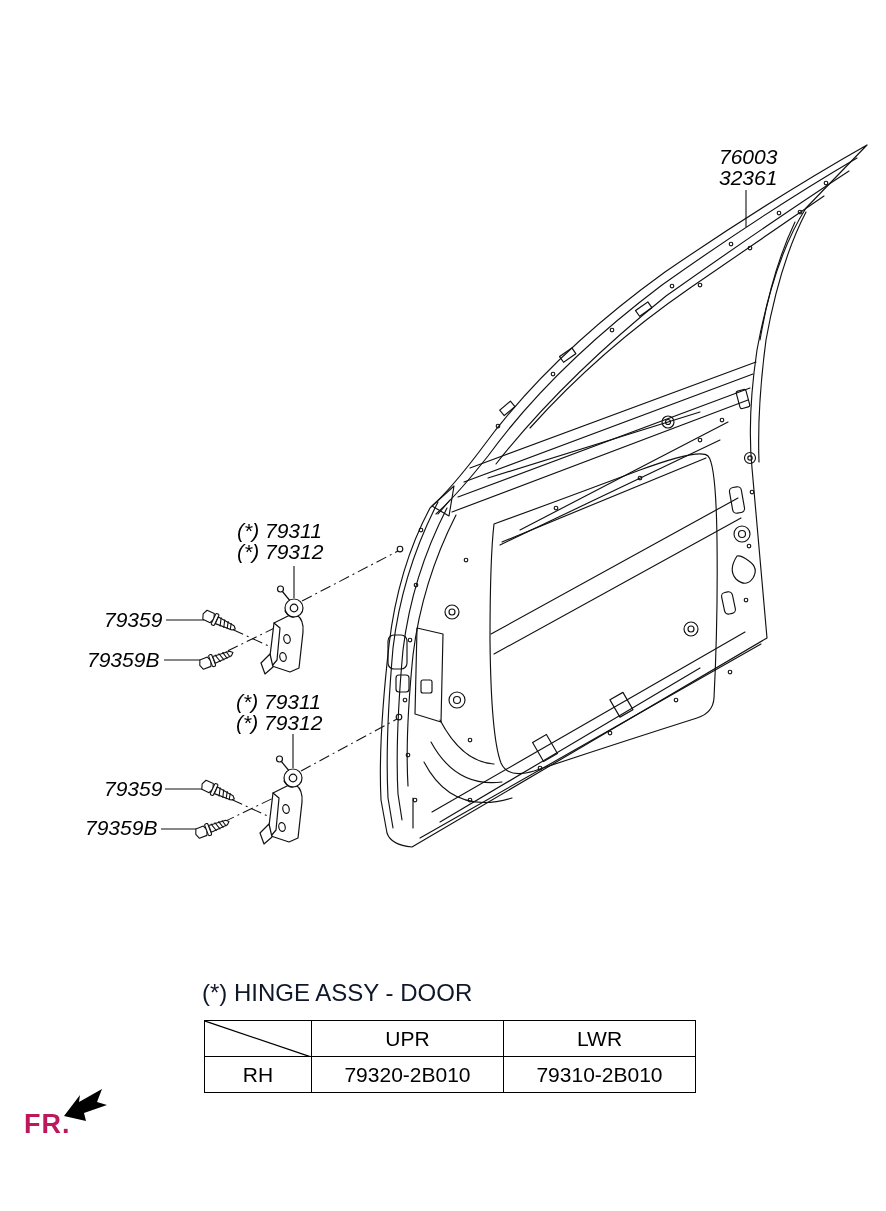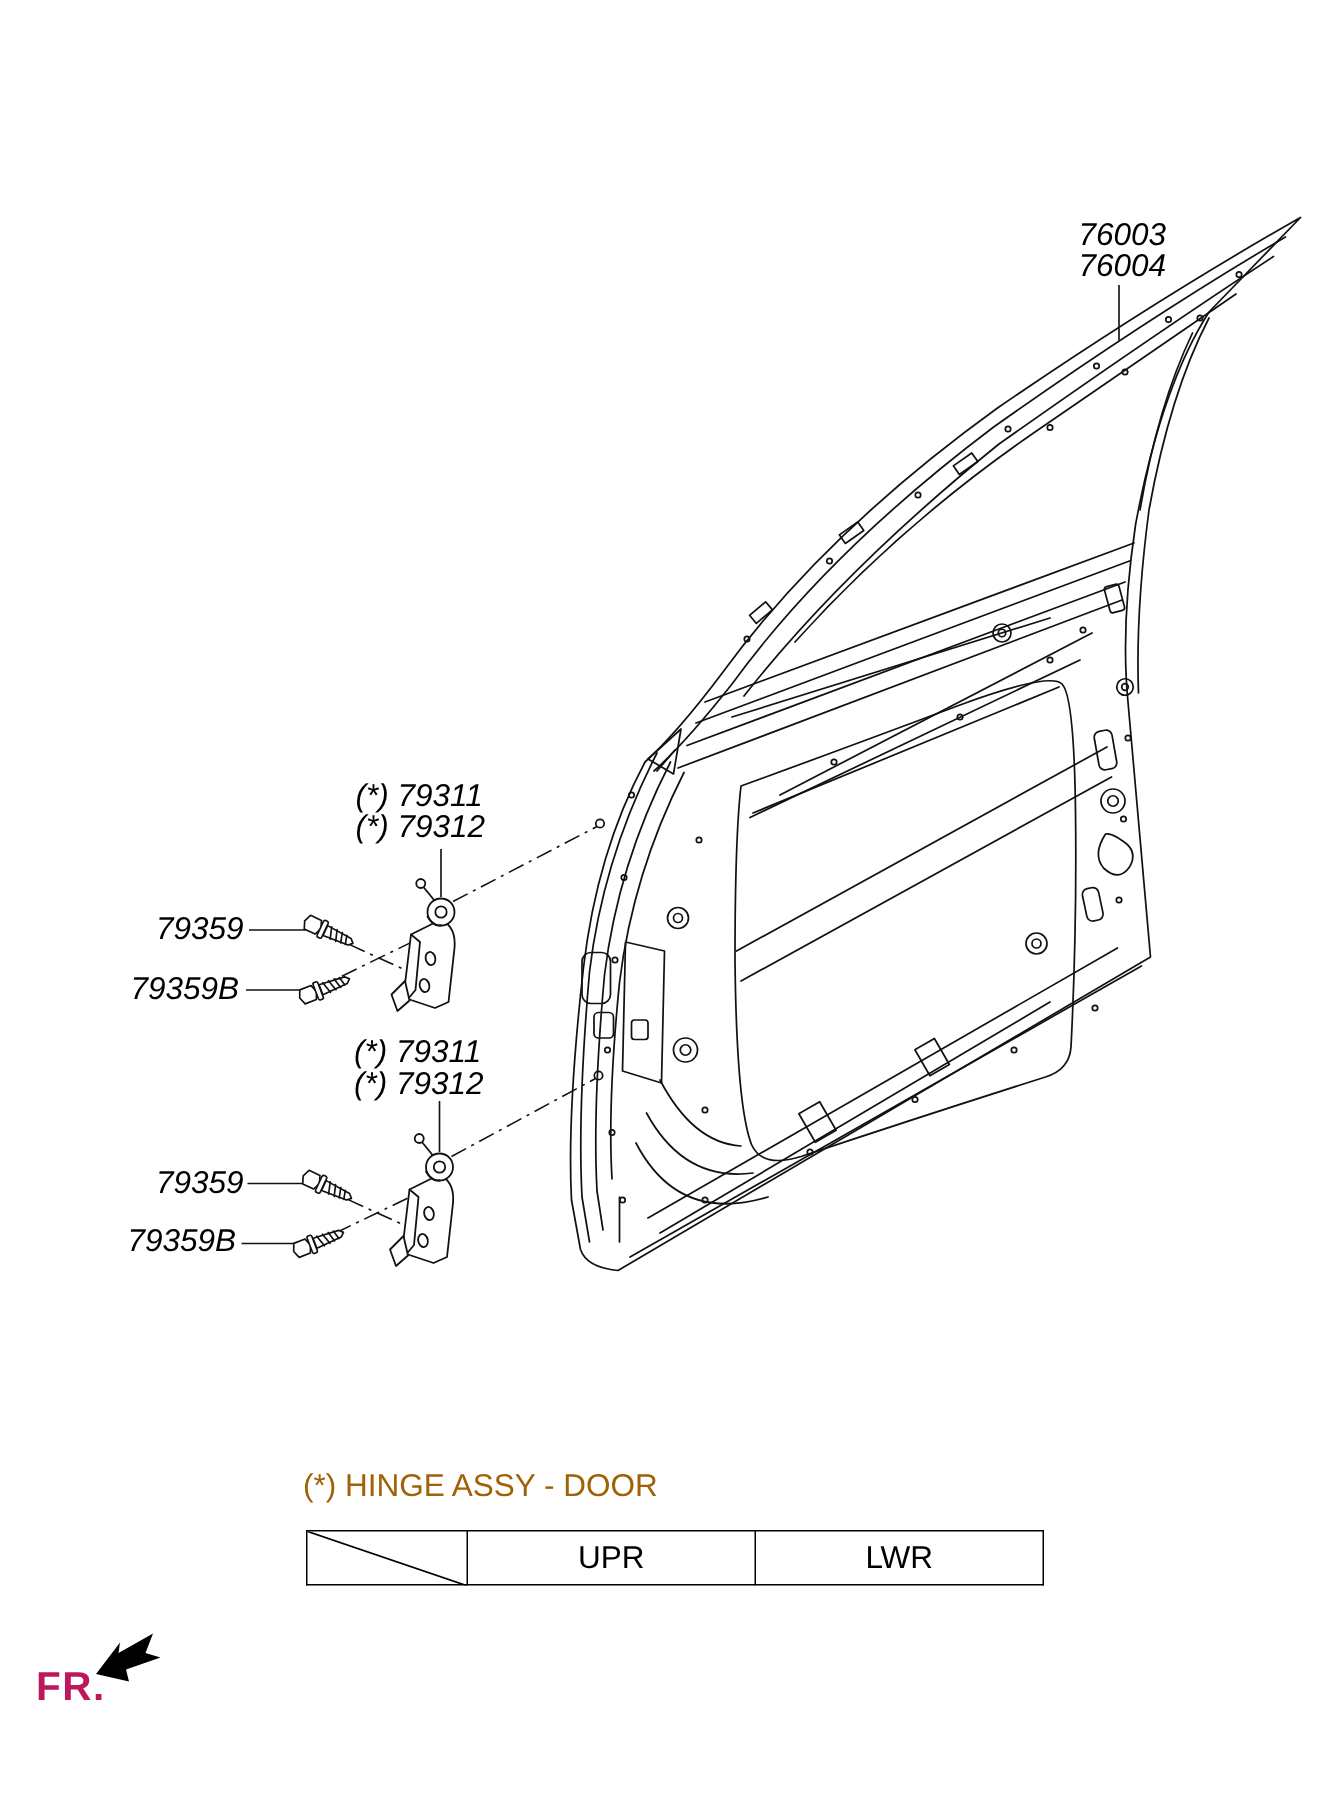--- a/index.html
+++ b/index.html
@@ -9,21 +9,21 @@
     font-family:"Liberation Sans","DejaVu Sans",sans-serif;
     color:#000;
   }
   #diagram-svg{position:absolute;left:0;top:0;}
   .part-label{
     position:absolute;font-size:21px;line-height:21px;color:#000;
     white-space:nowrap;letter-spacing:0px;font-style:italic;
   }
   .part-label .ln{display:block;}
   #table-title{
-    position:absolute;left:202px;top:979px;font-size:21px;color:#a16207;
+    position:absolute;left:202px;top:979px;font-size:24px;color:#0f172a;
     white-space:nowrap;
   }
   #hinge-table{
     position:absolute;left:204px;top:1020px;
     border-collapse:collapse;table-layout:fixed;
   }
   #hinge-table td,#hinge-table th{
     border:1.6px solid #000;font-size:21px;font-weight:400;
     text-align:center;vertical-align:middle;padding:0;color:#000;
   }
@@ -204,21 +204,21 @@
   <use href="#bolt-shape" transform="translate(214,619) rotate(25)"></use>
   <use href="#bolt-shape" transform="translate(211,661) rotate(-21)"></use>
   <use href="#bolt-shape" transform="translate(213,789) rotate(25)"></use>
   <use href="#bolt-shape" transform="translate(207,830) rotate(-21)"></use>
 
   <polygon points="64,1116 80,1095 79,1102 102,1089 97,1102 107,1105 84,1113 86,1121" fill="#000" stroke="none"></polygon>
 </svg>
 
 <div class="part-label" style="left:719px;top:146px;">
   <span class="ln">76003</span>
-  <span class="ln">76004</span>
+  <span class="ln">32361</span>
 </div>
 
 <div class="part-label" style="left:237px;top:520px;">
   <span class="ln">(*) 79311</span>
   <span class="ln">(*) 79312</span>
 </div>
 
 <div class="part-label" style="left:104px;top:609px;">79359</div>
 
 <div class="part-label" style="left:87px;top:649px;">79359B</div>
@@ -238,16 +238,21 @@
   <tbody>
     <tr>
       <td class="c1" id="corner-cell">
         <svg width="106" height="36">
           <line x1="0" y1="0" x2="106" y2="36" stroke="#000" stroke-width="1.2"></line>
         </svg>
       </td>
       <td class="c2">UPR</td>
       <td class="c3">LWR</td>
     </tr>
+    <tr>
+      <td class="c1">RH</td>
+      <td class="c2">79320-2B010</td>
+      <td class="c3">79310-2B010</td>
+    </tr>
   </tbody>
 </table>
 
 <div id="fr-label">FR.</div>
 
 </body></html>

